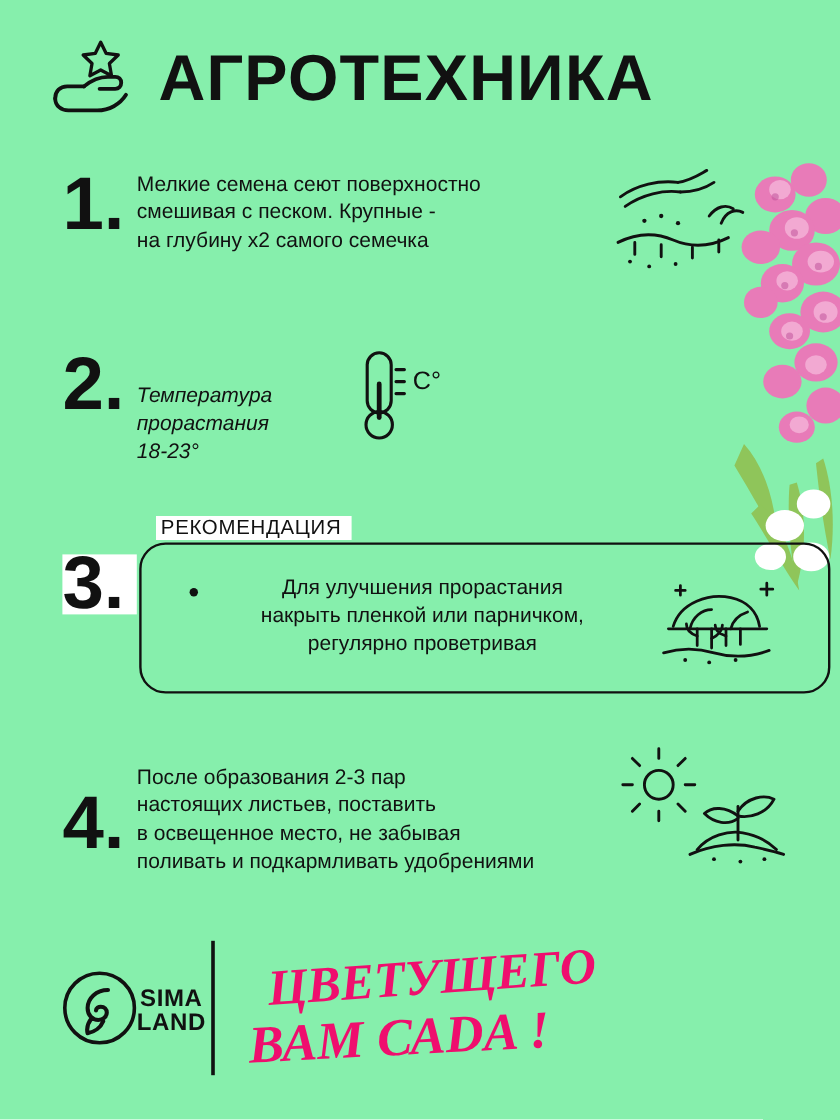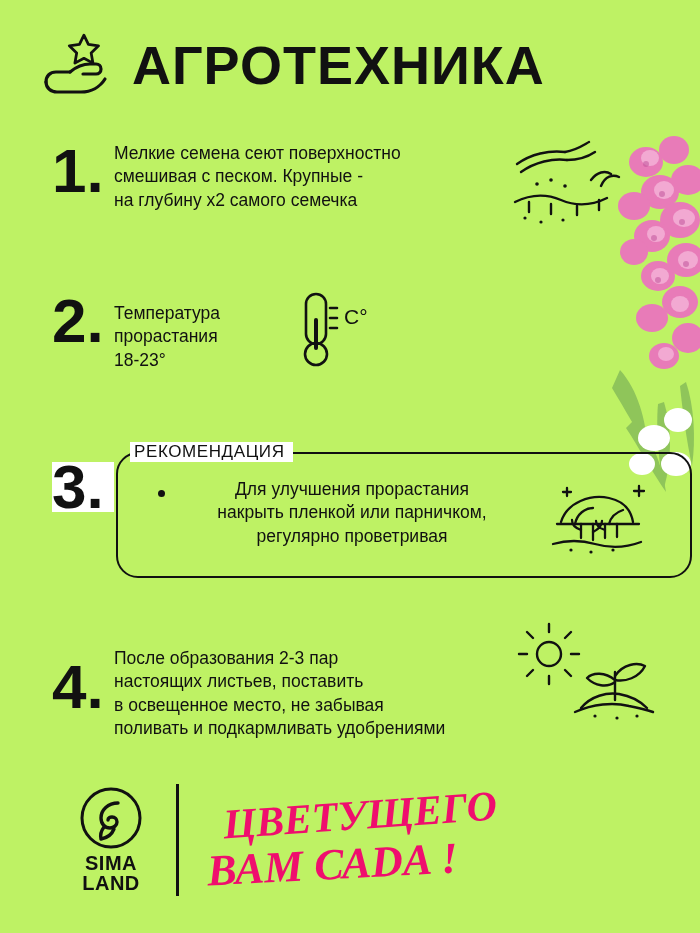--- a/index.html
+++ b/index.html
@@ -8,21 +8,21 @@
     height: 933px;
     background: #ffffff;
     font-family: "Liberation Sans", sans-serif;
     color: #111111;
     overflow: hidden;
   }
   .page {
     position: relative;
     width: 700px;
     height: 933px;
-    background: #bef264;
+    background: #86efac;
   }
 
   
   .header {
     position: absolute;
     top: 24px;
     left: 40px;
     width: 620px;
     height: 82px;
     display: flex;
@@ -73,36 +73,36 @@
     position: absolute;
     left: 455px;
     top: 4px;
     width: 120px;
     height: 88px;
   }
 
   
   #step2 { top: 290px; left: 52px; width: 500px; }
   #step2 .step-num { margin-top: 6px; }
-  #step2 .step-text { margin-top: 12px; width: 160px; }
+  #step2 .step-text { margin-top: 28px; width: 160px; font-style: italic; }
   #step2 .art {
     position: absolute;
     left: 240px;
     top: 0px;
     width: 80px;
     height: 82px;
   }
 
   
   #step3 { top: 430px; left: 52px; width: 600px; }
   #step3 .step-num { margin-top: 32px; position: relative; z-index: 3; background: #fff; }
   .reco-label {
     position: absolute;
     left: 78px;
-    top: 12px;
+    top: 0px;
     font-size: 17px;
     letter-spacing: 0.6px;
     color: #111;
     background: #ffffff;
     padding: 0 8px 0 4px;
     z-index: 2;
   }
   .reco-box {
     position: absolute;
     left: 64px;
@@ -136,21 +136,21 @@
     left: 495px;
     top: 48px;
     width: 110px;
     height: 76px;
     z-index: 3;
   }
 
   
   #step4 { top: 632px; left: 52px; width: 620px; }
   #step4 .step-num { margin-top: 30px; }
-  #step4 .step-text { margin-top: 15px; width: 400px; }
+  #step4 .step-text { margin-top: 4px; width: 400px; }
   #step4 .art {
     position: absolute;
     left: 455px;
     top: -10px;
     width: 155px;
     height: 86px;
   }
 
   
   .footer {
@@ -159,21 +159,21 @@
     top: 780px;
     width: 600px;
     height: 120px;
     display: flex;
     align-items: center;
   }
   .brand {
     width: 118px;
     flex: 0 0 118px;
     display: flex;
-    flex-direction: column;
+    flex-direction: row;
     align-items: center;
   }
   .brand-mark { width: 62px; height: 62px; }
   .brand-name {
     font-size: 20px;
     font-weight: bold;
     line-height: 1.02;
     letter-spacing: 0.5px;
     text-align: center;
     margin-top: 4px;

